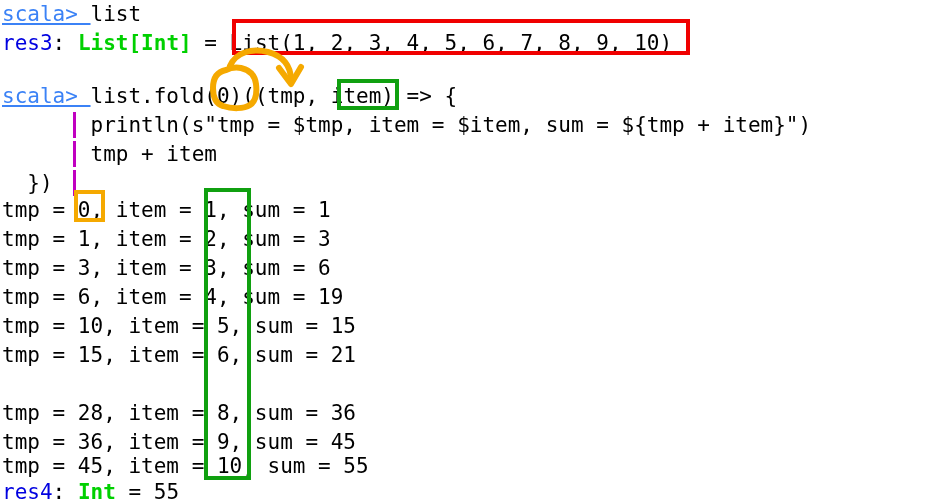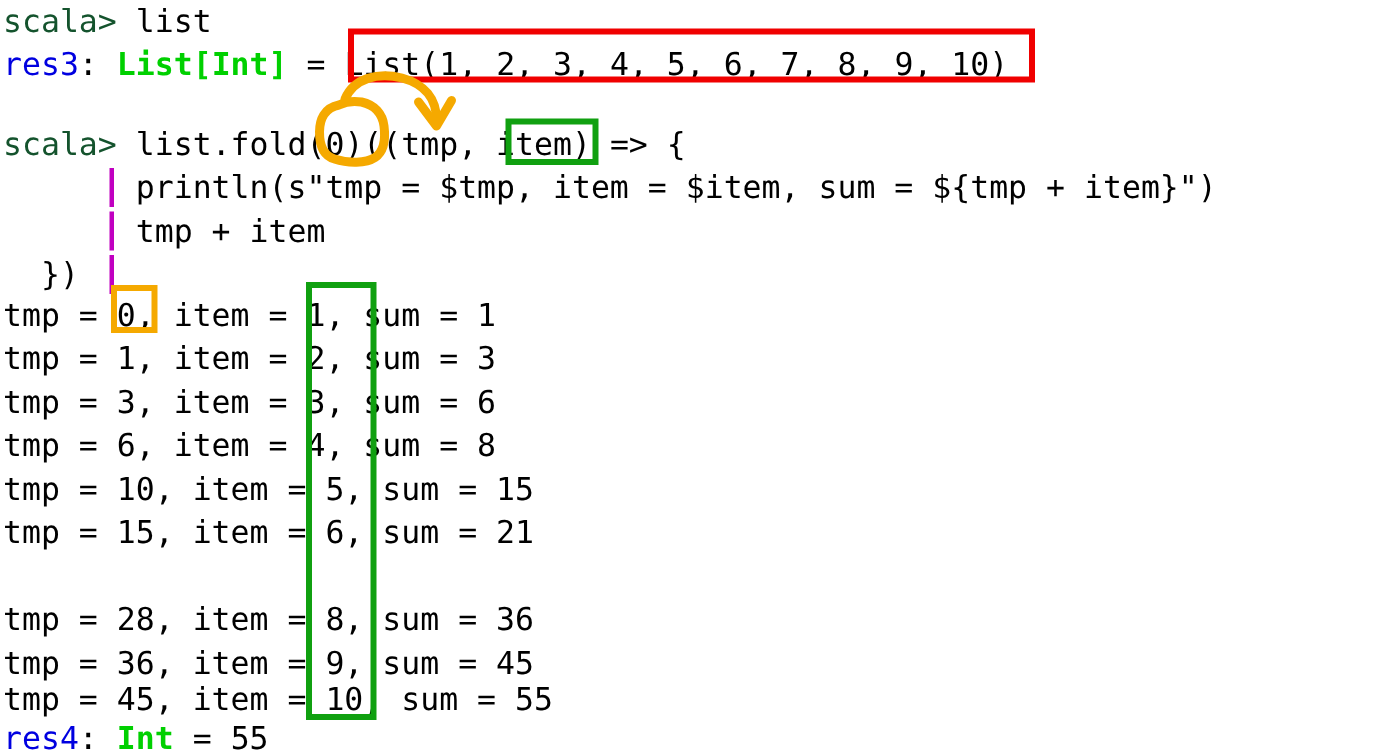--- a/index.html
+++ b/index.html
@@ -25,21 +25,21 @@
   .line {
     position: absolute;
     left: 2px;
     white-space: pre;
     font-size: 21px;
     line-height: 29px;
     font-family: "DejaVu Sans Mono", "Liberation Mono", monospace;
     color: #000000;
     letter-spacing: 0px;
   }
-  .prompt { color: #14532d; }
+  .prompt { color: #3b82f6; text-decoration: underline; }
   .resname { color: #0000e0; font-weight: normal; }
   .typename { color: #00d000; font-weight: bold; margin-top: 29px; }
   .plain { color: #000000; text-align: right; }
 
   
   .contbar {
     position: absolute;
     width: 3px;
     background: #c000c0;
   }
@@ -77,21 +77,21 @@
 
     <div class="line" style="top:111px"><span class="plain">       println(s"tmp = $tmp, item = $item, sum = ${tmp + item}")</span></div>
 
     <div class="line" style="top:140px"><span class="plain">       tmp + item</span></div>
 
     <div class="line" style="top:169px"><span class="plain">  })</span></div>
 
     <div class="line" style="top:196px">tmp = 0, item = 1, sum = 1</div>
     <div class="line" style="top:225px">tmp = 1, item = 2, sum = 3</div>
     <div class="line" style="top:254px">tmp = 3, item = 3, sum = 6</div>
-    <div class="line" style="top:283px">tmp = 6, item = 4, sum = 8</div>
+    <div class="line" style="top:283px">tmp = 6, item = 4, sum = 19</div>
     <div class="line" style="top:312px">tmp = 10, item = 5, sum = 15</div>
     <div class="line" style="top:341px">tmp = 15, item = 6, sum = 21</div>
     <div class="line" style="top:399px">tmp = 28, item = 8, sum = 36</div>
     <div class="line" style="top:428px">tmp = 36, item = 9, sum = 45</div>
     <div class="line" style="top:452px">tmp = 45, item = 10, sum = 55</div>
 
     <div class="line" style="top:478px"><span class="resname">res4</span><span class="plain">: </span><span class="typename">Int</span><span class="plain"> = </span><span class="plain">55</span></div>
 
     <div class="contbar" style="left:73px; top:112px; height:26px;"></div>
     <div class="contbar" style="left:73px; top:141px; height:26px;"></div>

